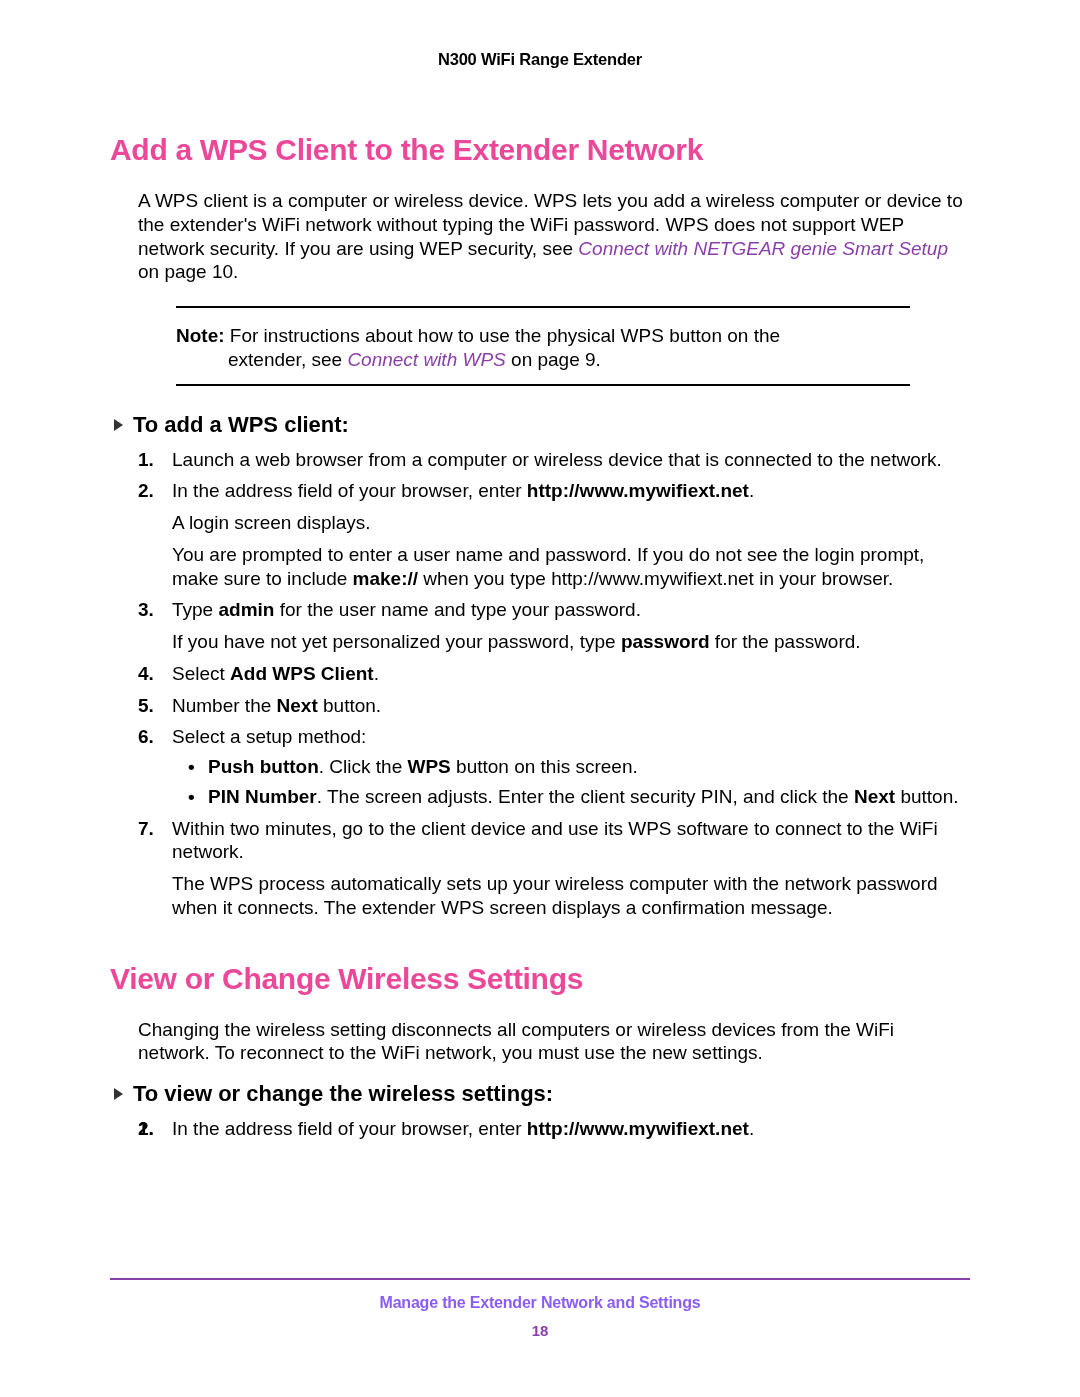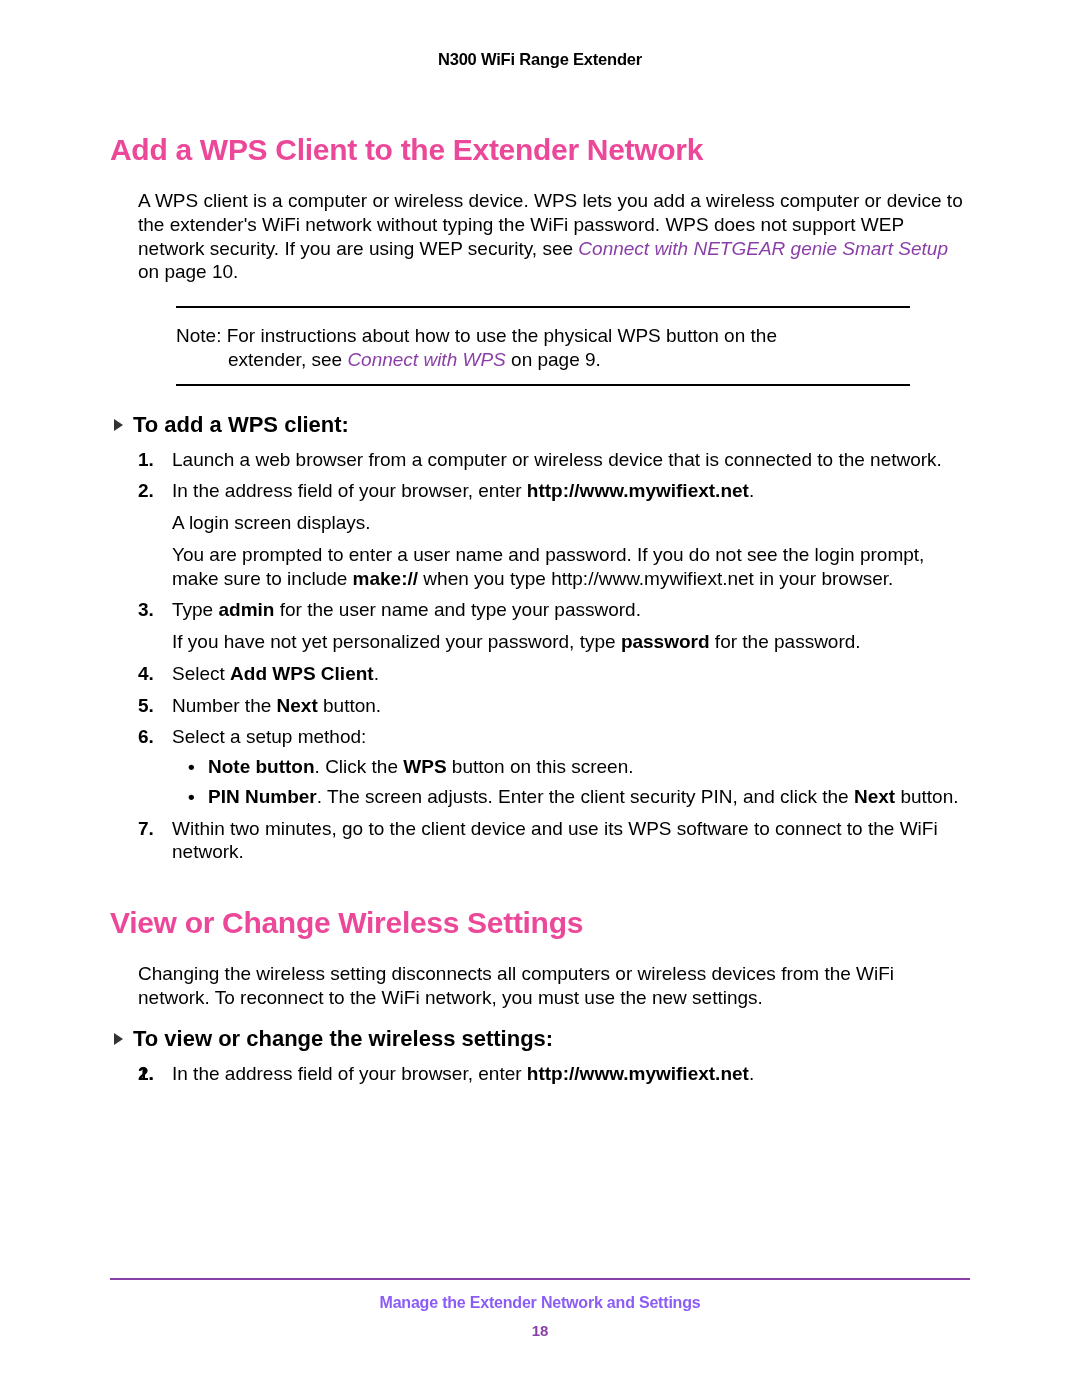--- a/index.html
+++ b/index.html
@@ -47,21 +47,21 @@
   .note-rule {
     border: none;
     border-top: 2px solid #000;
     margin: 0;
   }
   .note-content {
     font-size: 19px;
     line-height: 1.25;
     padding: 16px 0 12px 0;
   }
-  .note-label { font-weight: 400; }
+  .note-label { font-weight: 700; }
   .note-indent { display: block; padding-left: 52px; }
   .task-heading {
     font-weight: 700;
     font-size: 22px;
     margin: 6px 0 10px 0;
     padding-left: 4px;
   }
   .chev {
     display: inline-block;
     width: 0; height: 0;
@@ -197,30 +197,31 @@
       <span class="num">5.</span>
       <span>
         <span>Number the </span><span class="b">Next</span><span> button.</span>
       </span>
     </li>
     <li>
       <span class="num">6.</span>
       <span>Select a setup method:</span>
       <ul class="bullets">
         <li>
-          <span class="b">Note button</span><span>. Click the </span><span class="b">WPS</span><span> button on this screen.</span>
+          <span class="b">Push button</span><span>. Click the </span><span class="b">WPS</span><span> button on this screen.</span>
         </li>
         <li>
           <span class="b">PIN Number</span><span>. The screen adjusts. Enter the client security PIN, and click the </span><span class="b">Next</span><span> button.</span>
         </li>
       </ul>
     </li>
     <li>
       <span class="num">7.</span>
       <span>Within two minutes, go to the client device and use its WPS software to connect to the WiFi network.</span>
+      <div class="step-sub">The WPS process automatically sets up your wireless computer with the network password when it connects. The extender WPS screen displays a confirmation message.</div>
     </li>
   </ol>
 
   <div class="gap-lg"></div>
 
   <h1 class="section">View or Change Wireless Settings</h1>
 
   <p class="body-text">Changing the wireless setting disconnects all computers or wireless devices from the WiFi network. To reconnect to the WiFi network, you must use the new settings.</p>
 
   <div class="task-heading">

